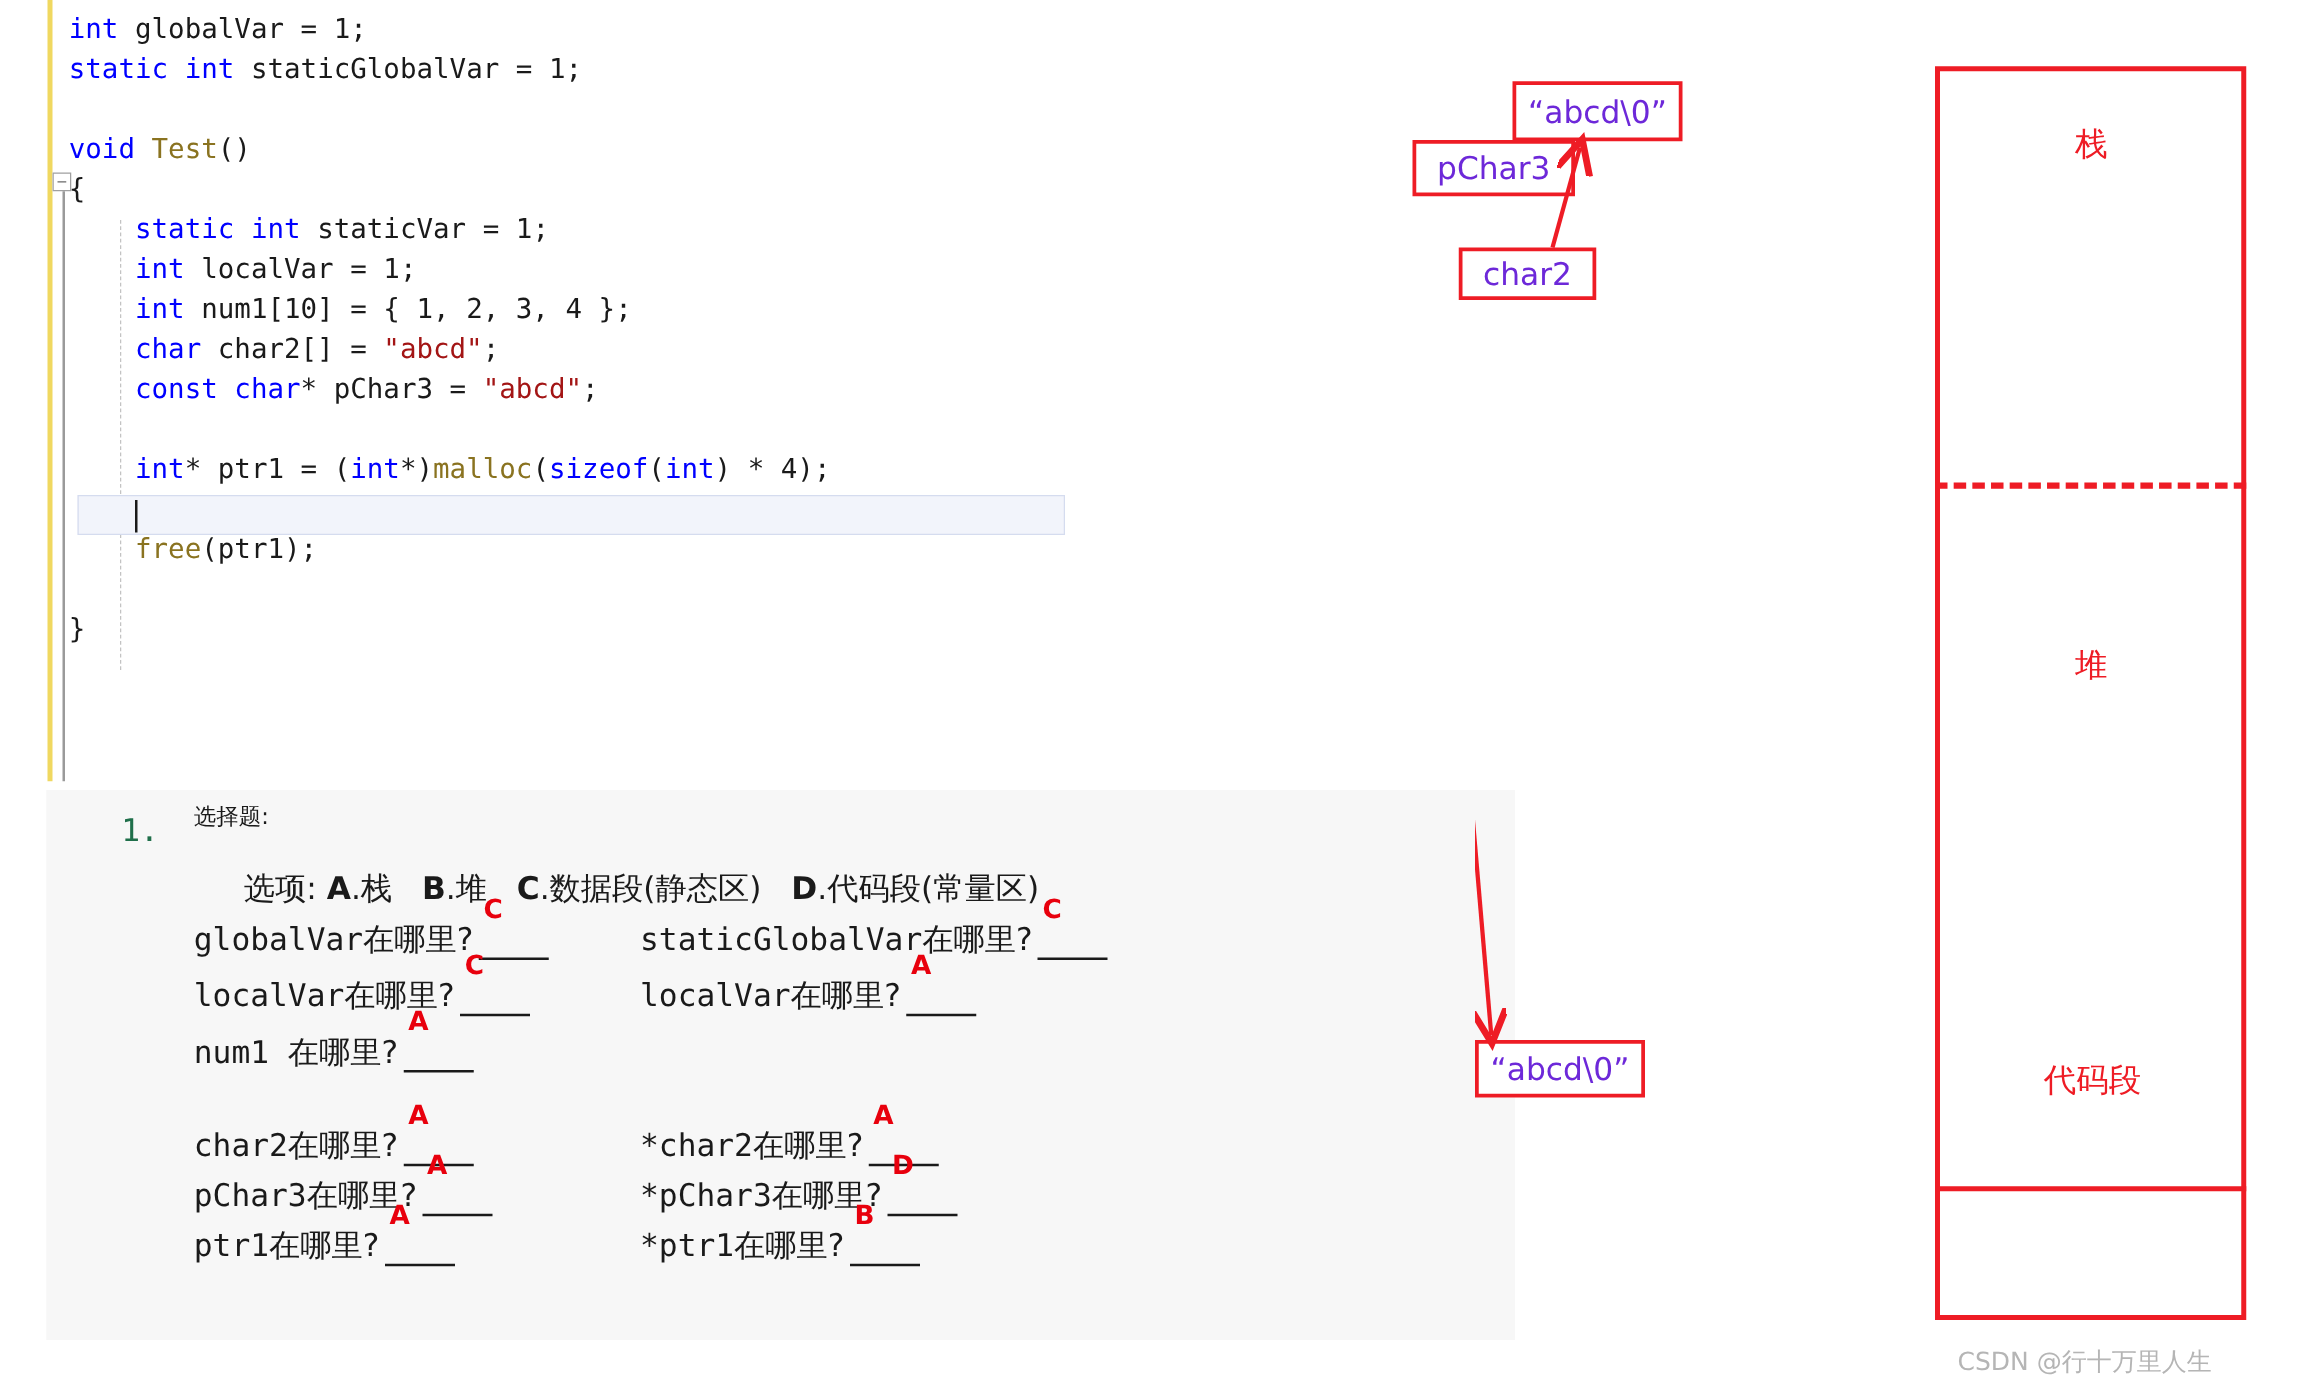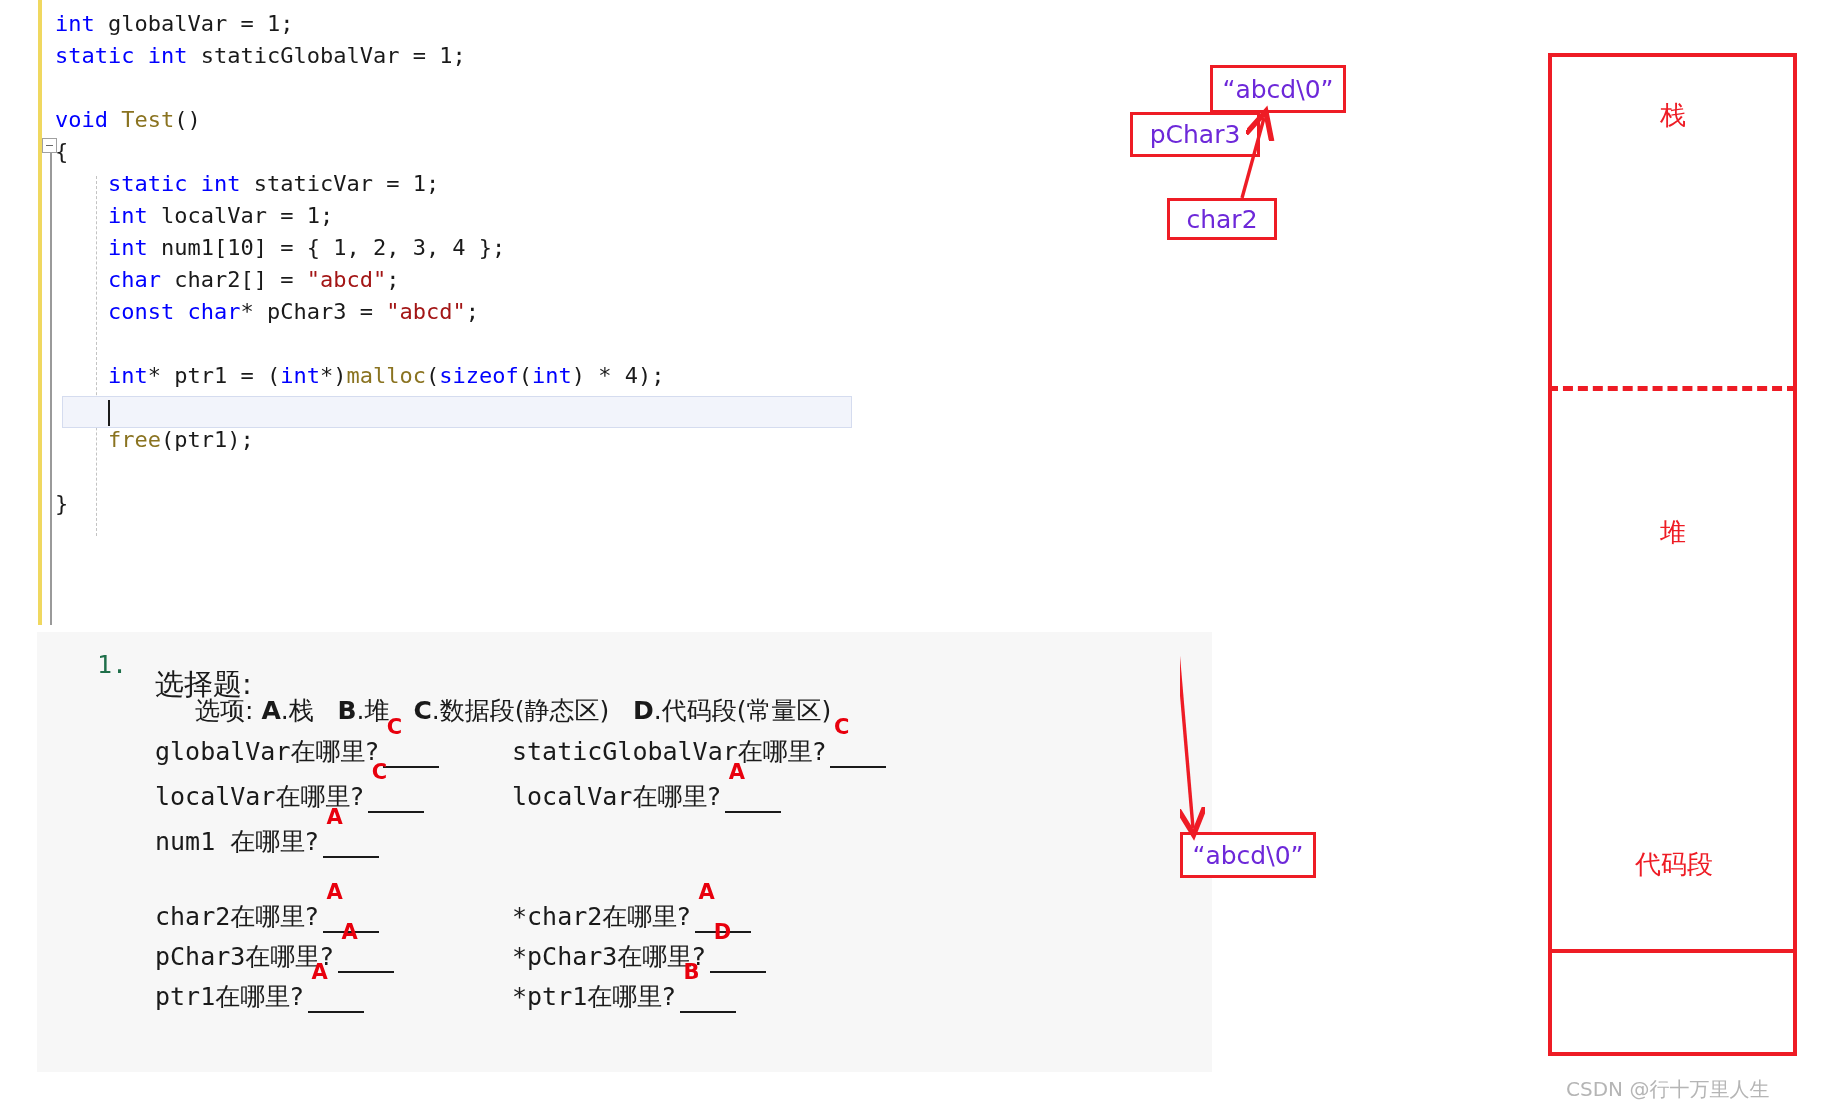--- a/index.html
+++ b/index.html
@@ -63,22 +63,22 @@
     position: absolute; left: 37px; top: 632px; width: 1175px; height: 440px;
     background: #f7f7f7;
     font-family: "DejaVu Sans", sans-serif;
   }
   .q-num {
     position: absolute; left: 60px; top: 18px;
     font-size: 25px; color: #1f6f4a;
     font-family: "DejaVu Sans Mono", monospace;
   }
   .q-title {
-    position: absolute; left: 118px; top: 33px;
-    font-size: 29px; color: #1a1a1a;
+    position: absolute; left: 118px; top: 9px;
+    font-size: 18px; color: #1a1a1a;
   }
   .q-options {
     position: absolute; left: 118px; top: 62px;
     font-size: 25px; color: #1a1a1a; white-space: pre; margin-left: 40px;
   }
   .q-options .opt-letter { font-weight: bold; }
 
   .qrow { position: absolute; font-size: 25px; color: #1a1a1a; white-space: nowrap; }
   .mono { font-family: "DejaVu Sans Mono", monospace; text-align: center; }
   .blank {

